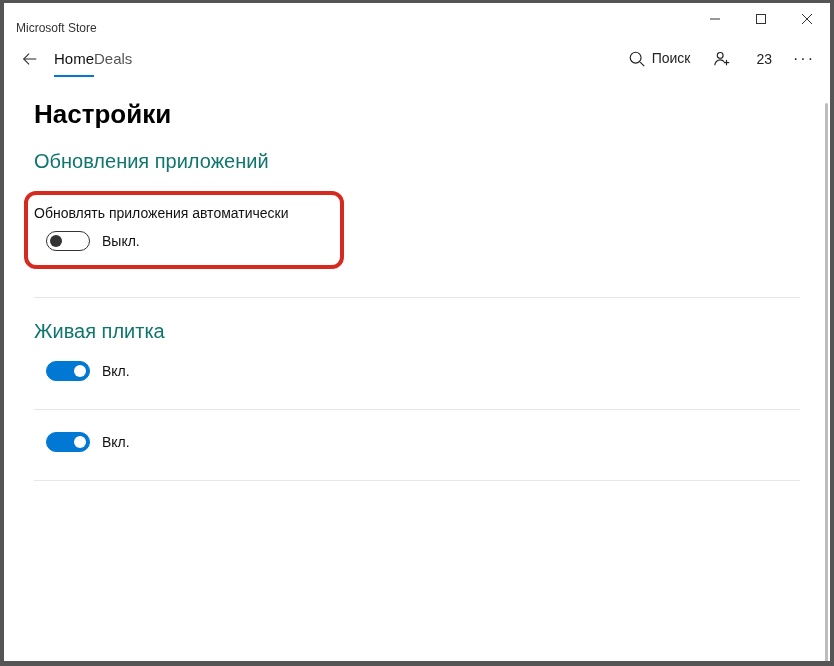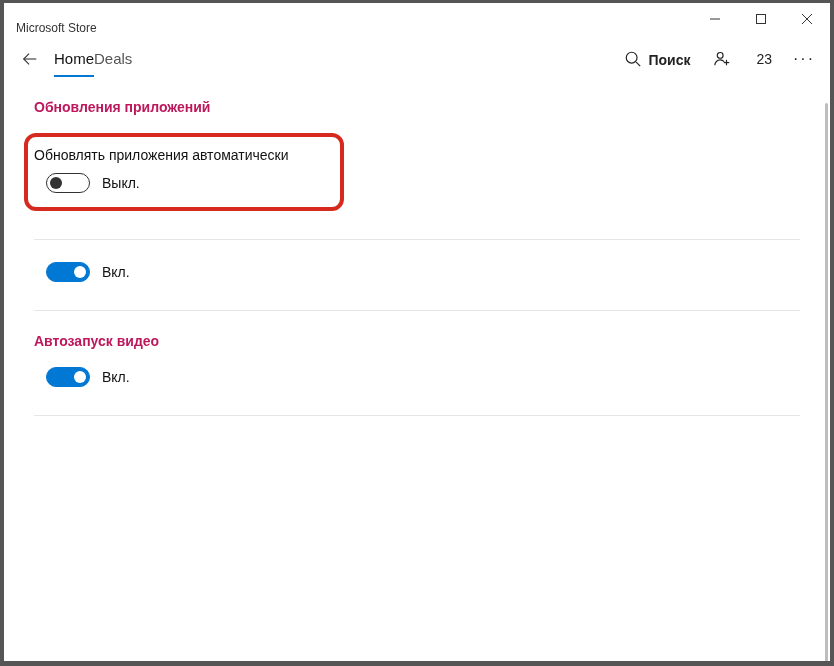--- a/index.html
+++ b/index.html
@@ -67,22 +67,22 @@
     height: 2px;
     background: #0078d4;
   }
   .top-actions {
     margin-left: auto;
     display: flex;
     align-items: center;
     gap: 16px;
   }
   .search-btn {
-    display: flex; align-items: flex-end; gap: 6px;
-    font-size: 14px; color: #222; font-weight: bold;
+    display: flex; align-items: flex-start; gap: 6px;
+    font-size: 14px; color: #222;
   }
   .icon-btn {
     width: 32px; height: 32px;
     display: flex; align-items: center; justify-content: center;
     color: #222;
   }
   .icon-btn svg, .search-btn svg { width: 18px; height: 18px; stroke: #222; fill: none; stroke-width: 1.3; }
   .downloads-btn {
     display: flex; align-items: center; gap: 2px;
     font-size: 14px; color: #222;
@@ -111,23 +111,23 @@
     font-weight: 600;
     margin-bottom: 20px;
   }
   .section {
     border-bottom: 1px solid #e6e6e6;
     padding-bottom: 28px;
     margin-bottom: 22px;
   }
   .section:last-child { border-bottom: none; margin-bottom: 0; padding-bottom: 0; }
   .section-title {
-    font-size: 14px;
-    font-weight: 700;
-    color: #be185d;
+    font-size: 20px;
+    font-weight: 400;
+    color: #0f766e;
     margin-bottom: 18px;
   }
   .setting-label {
     font-size: 14px;
     color: #111;
     margin-bottom: 10px;
   }
   .toggle-row {
     display: flex;
     align-items: center;
@@ -244,45 +244,46 @@
       <div class="icon-btn more-btn">
         <span>···</span>
       </div>
     </div>
   </div>
 
   <div class="content-wrap">
     <div class="scroll-indicator"></div>
     <div class="content">
 
+      <h1 class="page-title">Настройки</h1>
 
       <div class="section">
         <div class="section-title">Обновления приложений</div>
         <div class="highlight-box">
           <div class="setting-label">Обновлять приложения автоматически</div>
           <div class="toggle-row">
             <div class="toggle">
               <div class="knob"></div>
             </div>
             <span class="toggle-state">Выкл.</span>
           </div>
         </div>
       </div>
 
       <div class="section">
+        <div class="section-title">Живая плитка</div>
         <div class="toggle-row">
           <div class="toggle on">
             <div class="knob"></div>
           </div>
           <span class="toggle-state">Вкл.</span>
         </div>
       </div>
 
       <div class="section">
-        <div class="section-title">Автозапуск видео</div>
         <div class="toggle-row">
           <div class="toggle on">
             <div class="knob"></div>
           </div>
           <span class="toggle-state">Вкл.</span>
         </div>
       </div>
 
       <div class="section">
         <div class="cutoff-title"></div>

